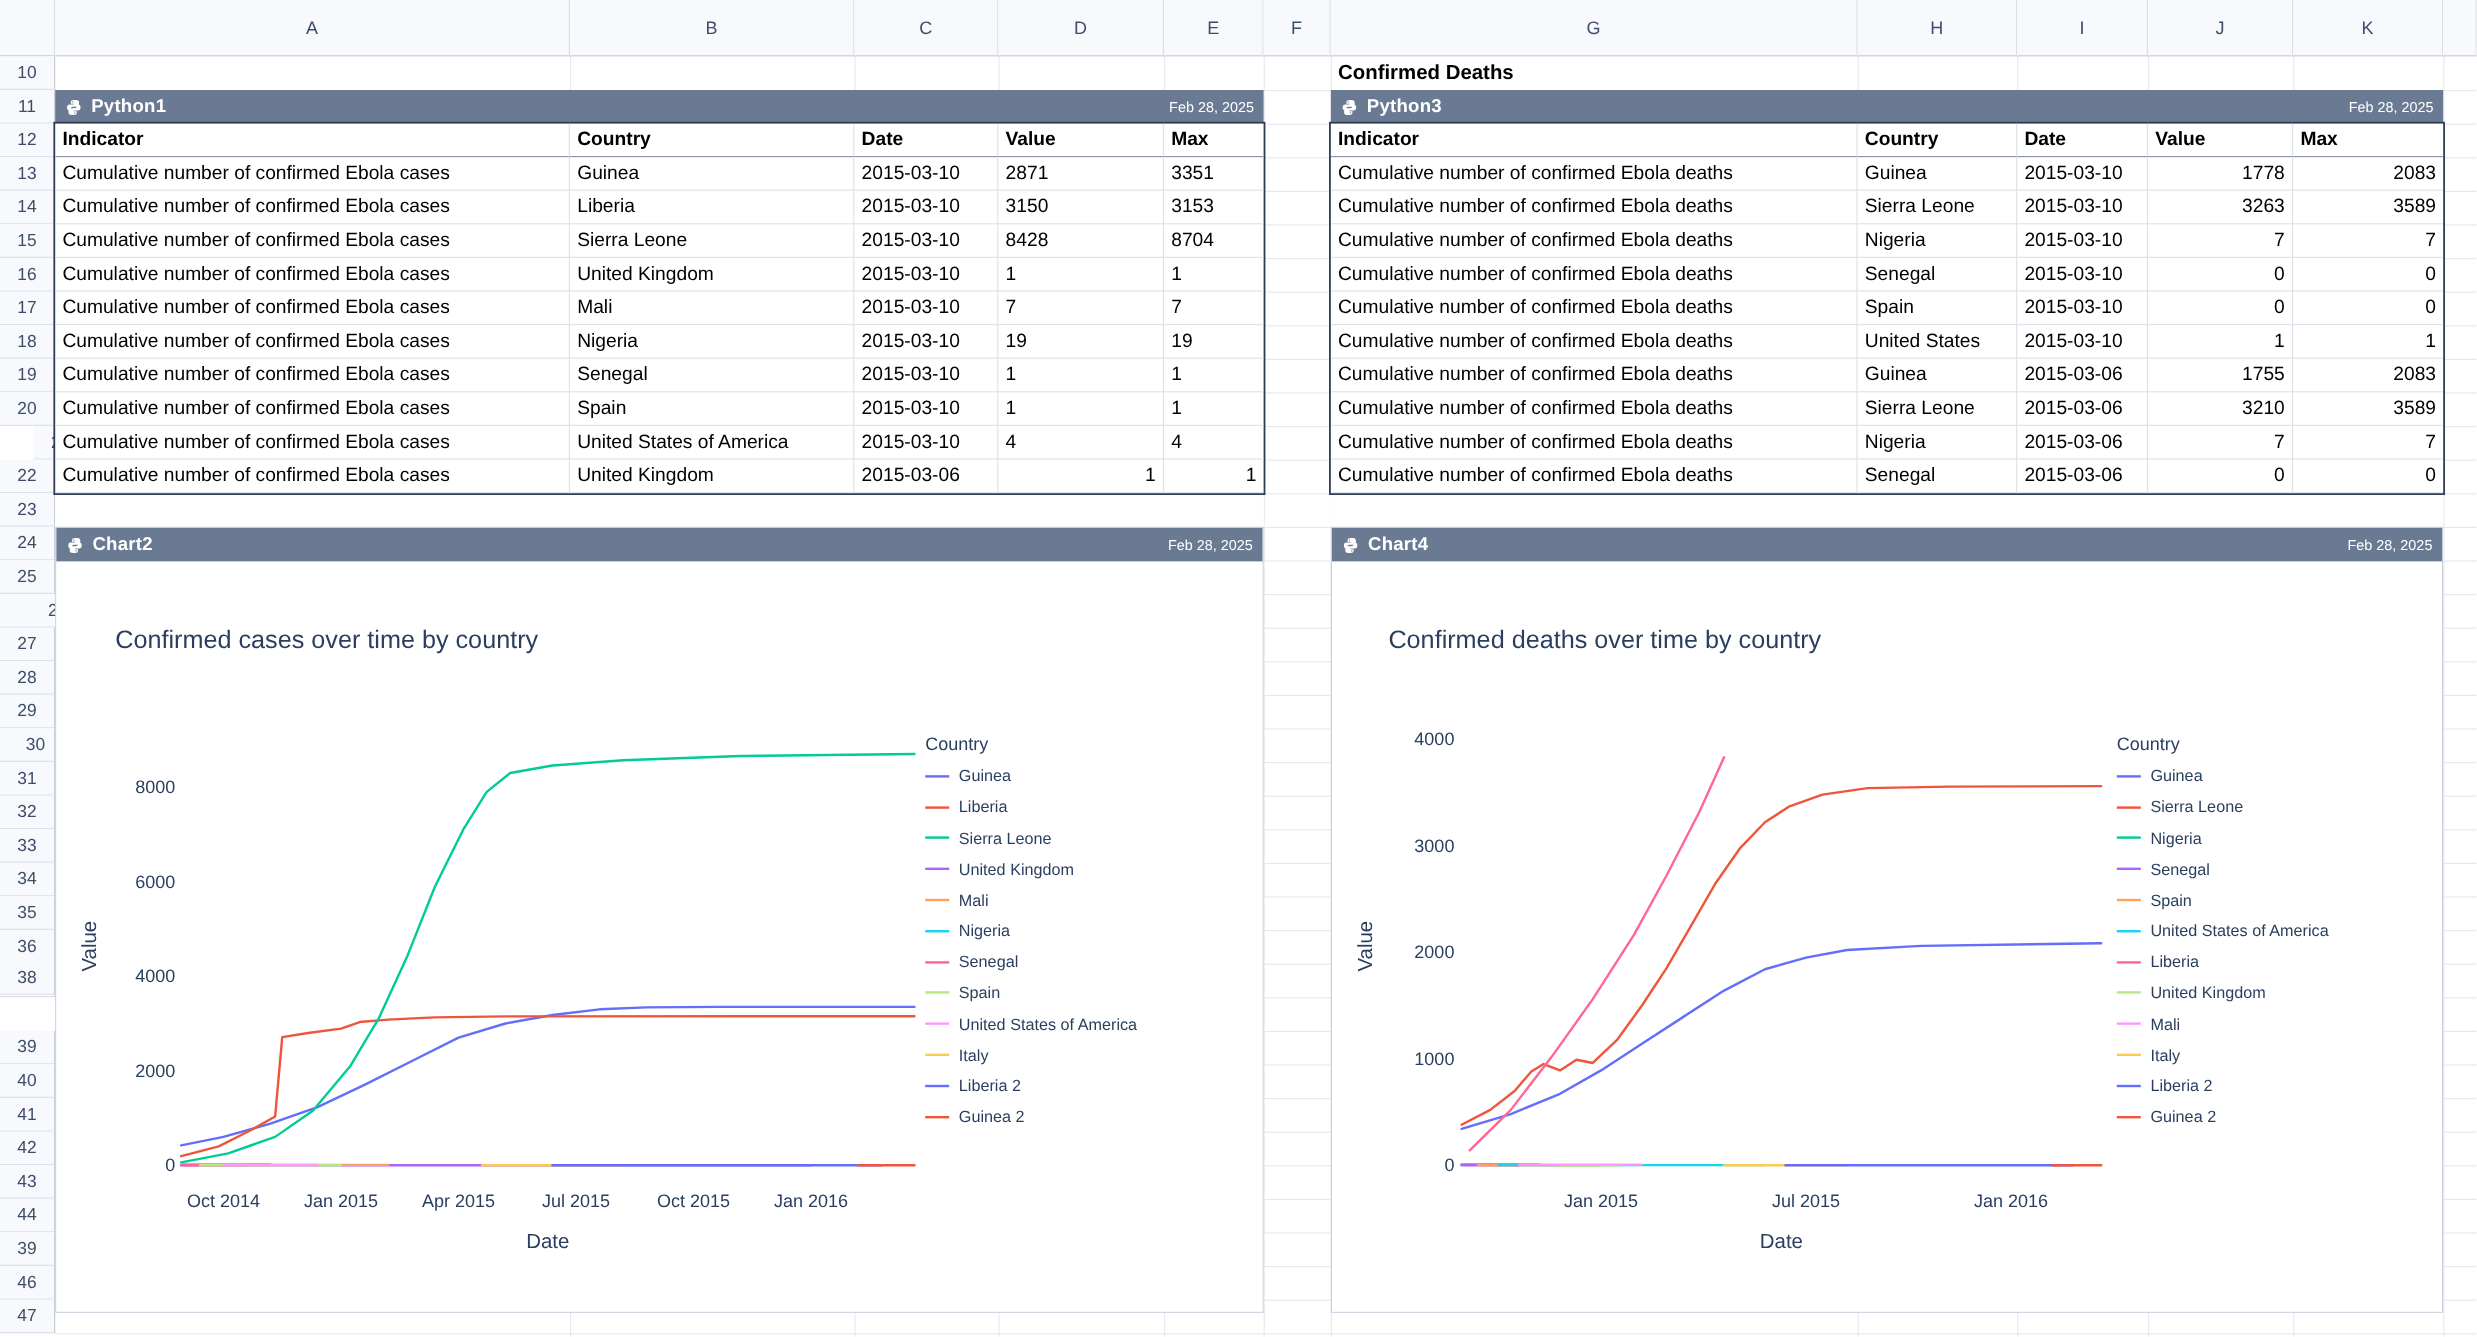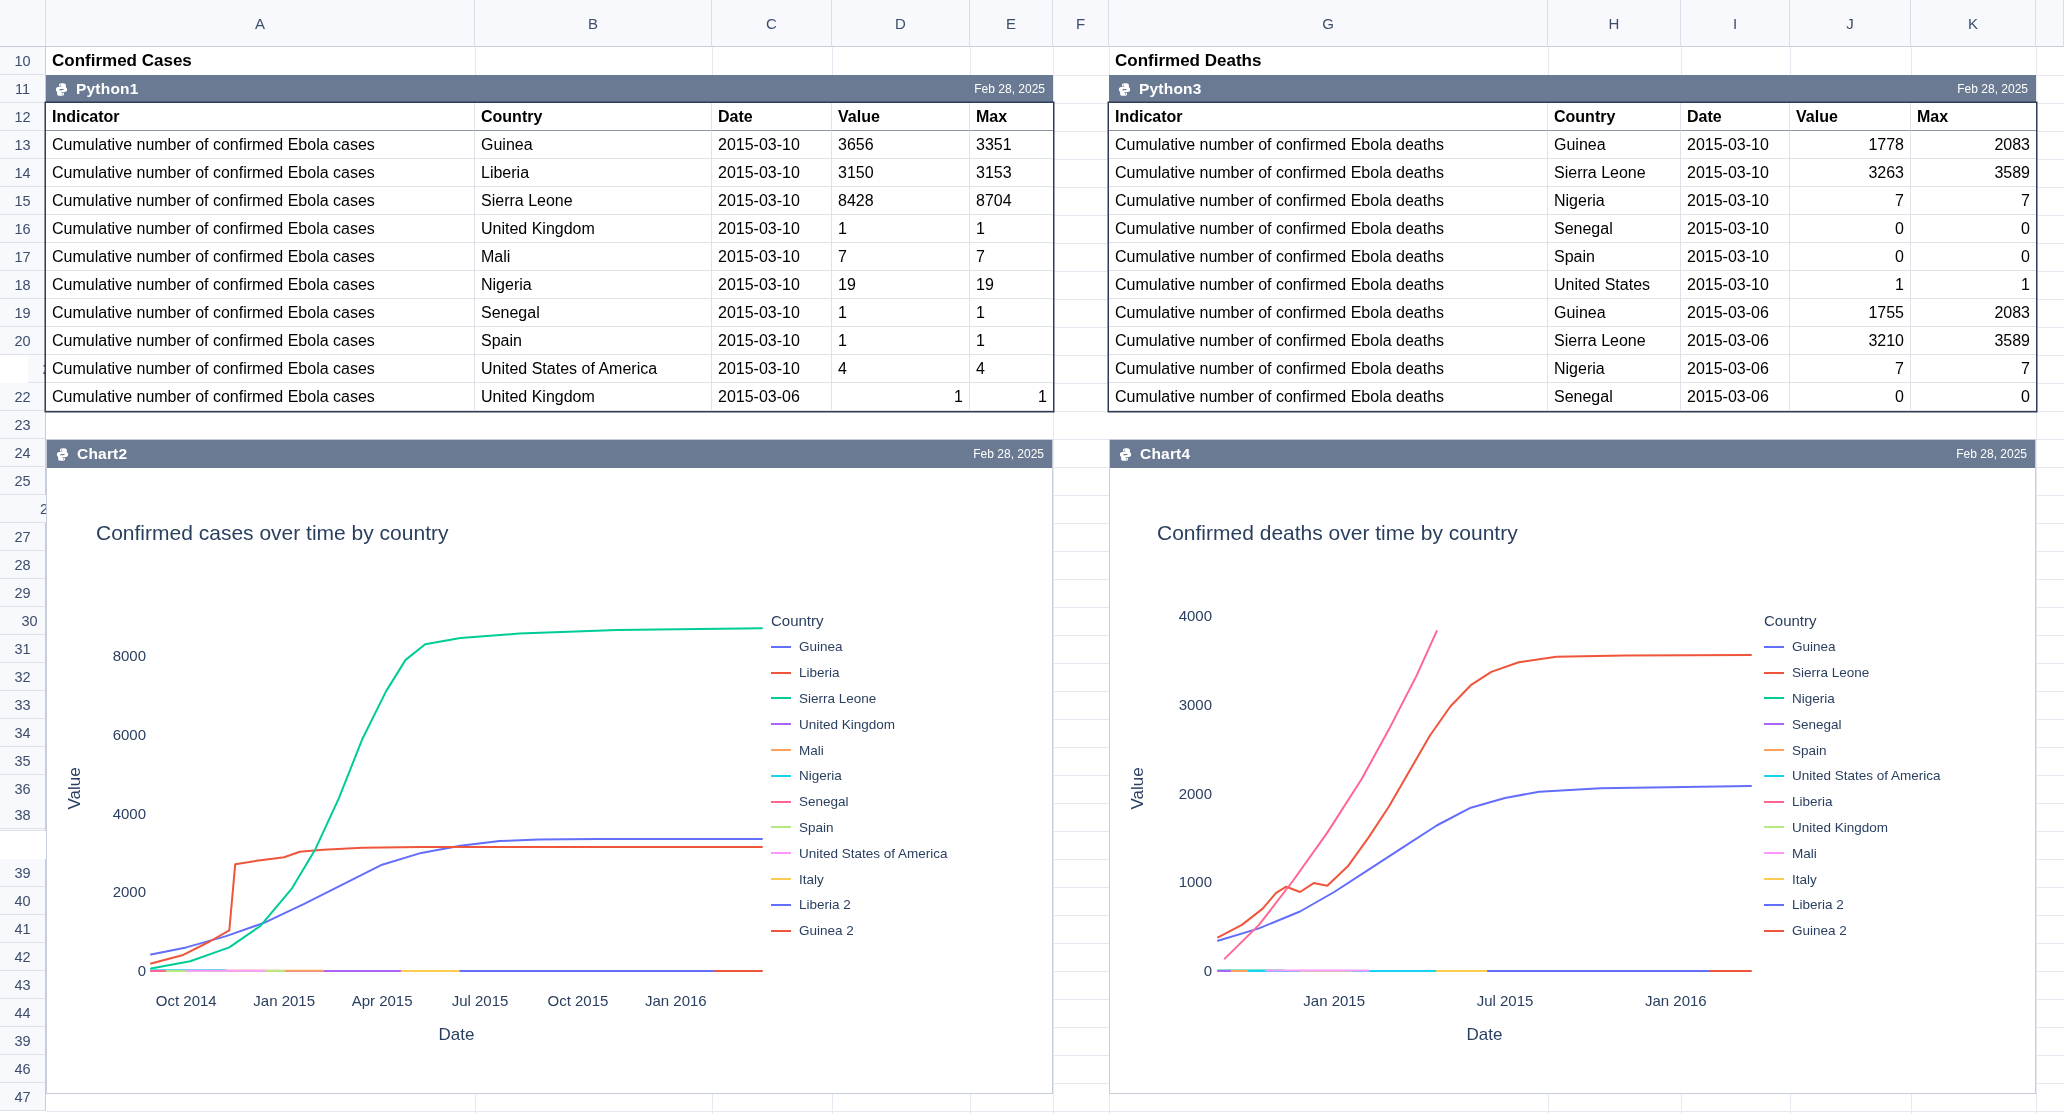--- a/index.html
+++ b/index.html
@@ -145,21 +145,20 @@
       <div class="row-header-cell" style="top: 887px;">40</div>
       <div class="row-header-cell" style="top: 915px;">41</div>
       <div class="row-header-cell" style="top: 943px;">42</div>
       <div class="row-header-cell" style="top: 971px;">43</div>
       <div class="row-header-cell" style="top: 999px;">44</div>
       <div class="row-header-cell" style="top: 1027px;">39</div>
       <div class="row-header-cell" style="top: 1055px;">46</div>
       <div class="row-header-cell" style="top: 1083px;">47</div>
     </div>
 
-  <div class="section-title" id="cases-title" style="left:46px;top:47px;width:429px;">Confirmed Cases</div>
   <div class="section-title" id="deaths-title" style="left:1109px;top:47px;width:439px;">Confirmed Deaths</div>
 
   <div class="card" id="python1-card" style="left:46px;top:75px;width:1007px;height:380px;">
     <div class="card-bar">
       <span class="py-icon">
         <svg viewBox="0 0 24 24" width="15" height="15">
             <path fill="#fff" d="M12 2c-2.6 0-4 1.1-4 3v2h4v1H6.5C4.2 8 3 9.6 3 12s1.2 4 3.5 4H8v-2.5C8 11.9 9.3 11 11 11h5c1.7 0 3-1.2 3-3V5c0-1.9-1.8-3-4-3h-3zm-1.5 1.8a.9.9 0 1 1 0 1.8.9.9 0 0 1 0-1.8z"></path>
             <path fill="#fff" d="M12 22c2.6 0 4-1.1 4-3v-2h-4v-1h5.5c2.3 0 3.5-1.6 3.5-4s-1.2-4-3.5-4H16v2.5c0 1.6-1.3 2.5-3 2.5H8c-1.7 0-3 1.2-3 3v3c0 1.9 1.8 3 4 3h3zm1.5-1.8a.9.9 0 1 1 0-1.8.9.9 0 0 1 0 1.8z"></path>
           </svg>
       </span>
@@ -168,21 +167,21 @@
     </div>
     <div class="data-table" id="cases-table" style="grid-template-columns: 429px 237px 120px 138px 83px;">
         <div class="cell th">Indicator</div>
         <div class="cell th">Country</div>
         <div class="cell th">Date</div>
         <div class="cell th">Value</div>
         <div class="cell th lastcol">Max</div>
         <div class="cell">Cumulative number of confirmed Ebola cases</div>
         <div class="cell">Guinea</div>
         <div class="cell">2015-03-10</div>
-        <div class="cell">3656</div>
+        <div class="cell">2871</div>
         <div class="cell lastcol">3351</div>
         <div class="cell">Cumulative number of confirmed Ebola cases</div>
         <div class="cell">Liberia</div>
         <div class="cell">2015-03-10</div>
         <div class="cell">3150</div>
         <div class="cell lastcol">3153</div>
         <div class="cell">Cumulative number of confirmed Ebola cases</div>
         <div class="cell">Sierra Leone</div>
         <div class="cell">2015-03-10</div>
         <div class="cell">8428</div>

